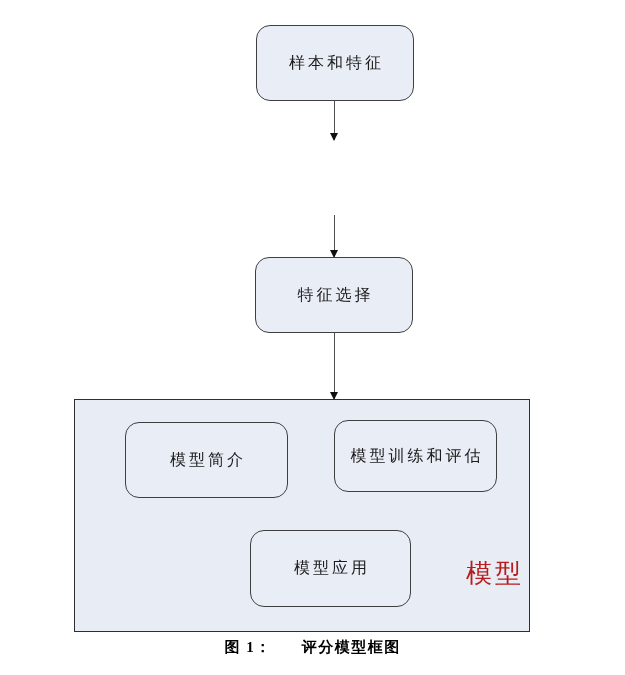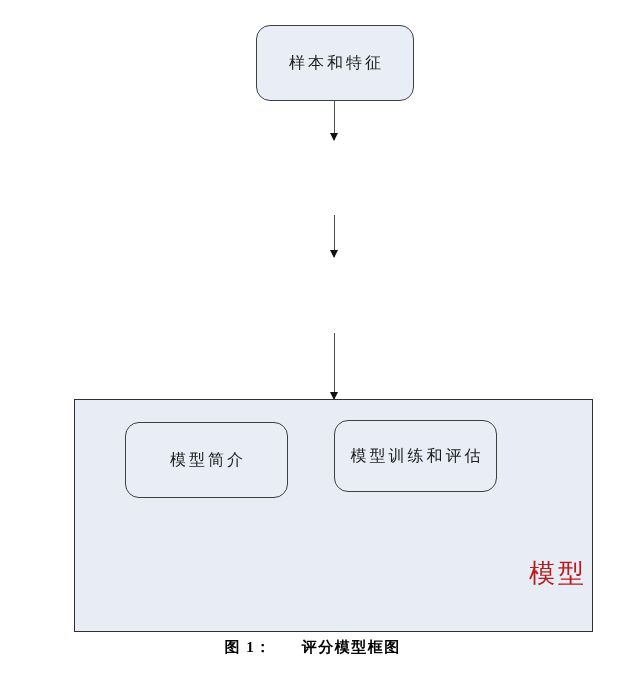--- a/index.html
+++ b/index.html
@@ -46,21 +46,21 @@
     border-top: 8px solid #101010;
     border-bottom: none;
   }
   .arrow-1 { left: 334px; top: 101px; height: 39px; }
   .arrow-2 { left: 334px; top: 215px; height: 42px; }
   .arrow-3 { left: 334px; top: 333px; height: 66px; }
 
   .container-box {
     position: absolute;
     left: 74px; top: 399px;
-    width: 519px; height: 233px;
+    width: 456px; height: 233px;
     background: #e7ecf5;
     border: 1.5px solid #2f2f2f;
   }
   .container-box .node { background: #e9edf6; }
   .node-intro { left: 50px;  top: 22px;  width: 163px; height: 76px; }
   .node-train { left: 259px; top: 20px;  width: 163px; height: 72px; }
   .node-apply { left: 175px; top: 130px; width: 161px; height: 77px; }
 
   .container-label {
     position: absolute;
@@ -93,32 +93,38 @@
 
   <div class="arrow arrow-1">
     <span class="head"></span>
   </div>
 
 
   <div class="arrow arrow-2">
     <span class="head"></span>
   </div>
 
+  <div class="node node-select">
+    <span>特征选择</span>
+  </div>
 
   <div class="arrow arrow-3">
     <span class="head"></span>
   </div>
 
   <div class="container-box">
     <div class="node node-intro">
       <span>模型简介</span>
     </div>
     <div class="node node-train">
       <span>模型训练和评估</span>
     </div>
+    <div class="node node-apply">
+      <span>模型应用</span>
+    </div>
     <div class="container-label">模型</div>
   </div>
 
   <div class="caption">
     <span class="fig-no">图 1：</span><span>评分模型框图</span>
   </div>
 
 </div>
 
 </body></html>

